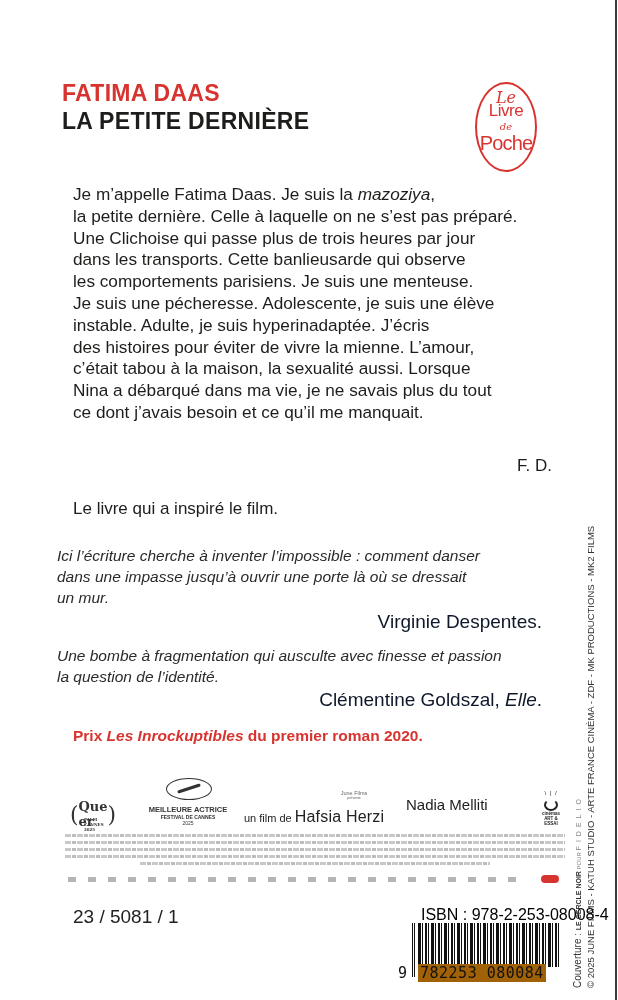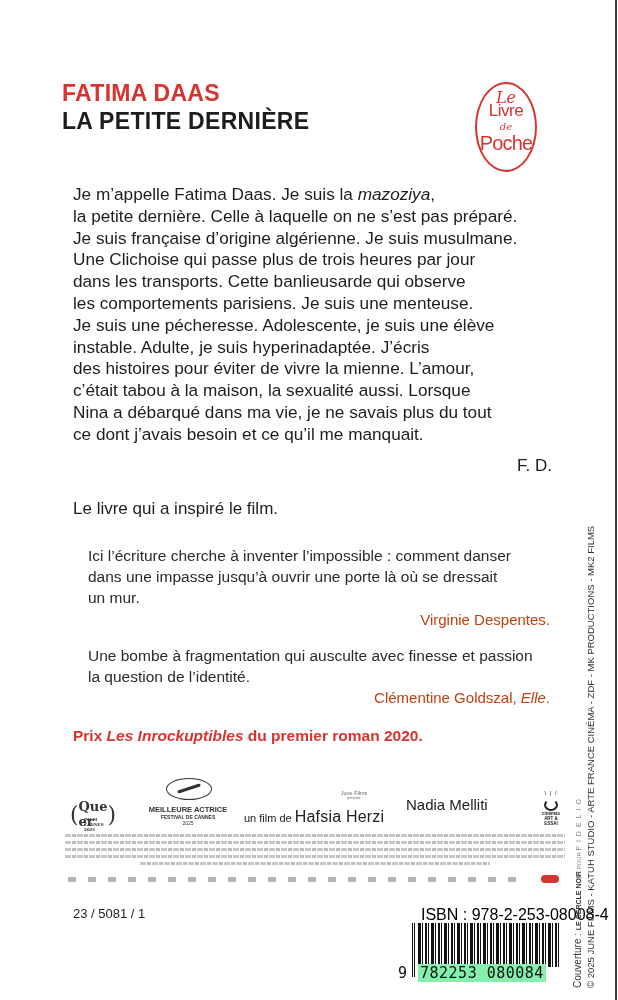--- a/index.html
+++ b/index.html
@@ -19,25 +19,25 @@
     .logo .livre { position: absolute; left: 0; right: 0; top: 17px; font-size: 17px; letter-spacing: -0.5px; text-align: center; }
     .logo .de { position: absolute; left: 0; right: 0; top: 37px; font-family: "DejaVu Serif", serif; font-style: italic; font-size: 10px; }
     .logo .poche { position: absolute; left: 0; right: 0; top: 48px; font-size: 20px; letter-spacing: -0.8px; }
 
     .blurb { position: absolute; left: 73px; top: 172px; width: 480px; font-size: 17.2px; line-height: 21.8px; color: #1d1d1b; margin-top: 12px; }
     .blurb .line { white-space: nowrap; display: block; }
     .sig { position: absolute; right: 66px; top: 456px; font-size: 17px; }
 
     .inspired { position: absolute; left: 73px; top: 499px; font-size: 17px; }
 
-    .quote { position: absolute; left: 88px; width: 478px; font-size: 15.5px; line-height: 21px; color: #2a2a2a; }
+    .quote { position: absolute; left: 57px; width: 478px; font-size: 15.5px; line-height: 21px; font-style: italic; color: #2a2a2a; }
     .quote .line { display: block; white-space: nowrap; }
     .q1 { top: 545px; }
     .q2 { top: 645px; }
-    .attrib { position: absolute; right: 68px; font-size: 15px; color: #c2410c; }
+    .attrib { position: absolute; right: 76px; font-size: 19px; color: #0f172a; }
     .a1 { top: 611px; }
     .a2 { top: 689px; }
     .prize { position: absolute; left: 73px; top: 727px; font-size: 15.5px; font-weight: bold; color: #d8342f; }
     .prize i { font-style: italic; text-align: right; }
 
     
     .queer { position: absolute; left: 70px; top: 800px; width: 46px; height: 28px; font-family: "DejaVu Serif", serif; font-weight: bold; font-size: 13px; color: #333; display: flex; align-items: center; justify-content: center; }
     .queer .paren { font-size: 22px; font-weight: normal; }
     .queer small { font-size: 4px; position: absolute; bottom: -4px; left: 14px; }
     .cannes-logo { position: absolute; left: 166px; top: 778px; width: 44px; height: 20px; border: 1.5px solid #333; border-radius: 50%; }
@@ -55,27 +55,27 @@
     .art-essai { position: absolute; left: 540px; top: 790px; width: 22px; text-align: center; color: #222; }
     .art-essai .ring { display: block; width: 14px; height: 12px; margin: 3px auto 0; border: 2px solid #222; border-radius: 50%; border-top-color: transparent; box-sizing: border-box; }
     .art-essai .rays { display: block; font-size: 6px; line-height: 6px; letter-spacing: 1px; }
     .art-essai .lbl { display: block; font-size: 4.5px; font-weight: bold; line-height: 5px; }
     .credits { position: absolute; left: 65px; top: 834px; width: 500px; }
     .credits .cline { height: 3px; background: repeating-linear-gradient(90deg, #c8c8c8 0 6px, #fff 6px 7px, #bdbdbd 7px 11px, #fff 11px 12px); margin-bottom: 4px; }
     .credits .cline.short { width: 70%; margin-left: 15%; }
     .sponsors { position: absolute; left: 68px; top: 877px; width: 455px; height: 5px; background: repeating-linear-gradient(90deg, #b5b5b5 0 8px, #fff 8px 20px); }
     .red-badge { position: absolute; left: 541px; top: 875px; width: 18px; height: 8px; background: #d8342f; border-radius: 4px; }
 
-    .printref { position: absolute; left: 73px; top: 906px; font-size: 13px; color: #222; }
+    .printref { position: absolute; left: 73px; top: 906px; font-size: 19px; color: #222; }
     .isbn { position: absolute; left: 421px; top: 906px; font-size: 16px; color: #000000; }
     .barcode { position: absolute; left: 412px; top: 923px; width: 148px; height: 54px; }
     .barcode .bars { position: absolute; left: 0; top: 0; width: 148px; height: 44px;
       background: repeating-linear-gradient(90deg, #111 0 2px, #fff 2px 3px, #111 3px 4px, #fff 4px 6px, #111 6px 9px, #fff 9px 10px, #111 10px 11px, #fff 11px 13px); }
     .barcode .guard-l { position: absolute; left: 0; top: 0; width: 4px; height: 54px; background: repeating-linear-gradient(90deg, #111 0 1px, #fff 1px 2px); }
-    .barcode .digits { position: absolute; left: 6px; top: 41px; background: #86efac; font-family: "DejaVu Sans Mono", monospace; font-size: 15px; padding: 0 2px; letter-spacing: 0.5px; color: #111; }
+    .barcode .digits { position: absolute; left: 6px; top: 41px; background: #a16207; font-family: "DejaVu Sans Mono", monospace; font-size: 15px; padding: 0 2px; letter-spacing: 0.5px; color: #111; }
     .barcode .lead { position: absolute; left: -14px; top: 41px; font-family: "DejaVu Sans Mono", monospace; font-size: 15px; color: #111; }
 
     .vertical { position: absolute; left: 572px; top: 988px; transform-origin: left top; transform: rotate(-90deg); white-space: nowrap; color: #333; }
     .vertical .row1 { font-size: 10px; line-height: 12px; display: block; }
     .vertical .row1 .cercle { font-size: 7px; font-weight: bold; }
     .vertical .row1 .pour { font-size: 6px; color: #888; }
     .vertical .row1 .fidelio { font-size: 7px; color: #888; letter-spacing: 4px; }
     .vertical .row2 { font-size: 9.5px; line-height: 12px; display: block; }
   </style>
 </head>
@@ -89,21 +89,20 @@
 <div class="logo">
   <span class="le">Le</span>
   <span class="livre">Livre</span>
   <span class="de">de</span>
   <span class="poche">Poche</span>
 </div>
 
 <div class="blurb">
   <span class="line"><span>Je m’appelle Fatima Daas. Je suis la </span><i>mazoziya</i><span>,</span></span>
   <span class="line">la petite dernière. Celle à laquelle on ne s’est pas préparé.</span>
-  <span class="line">Je suis française d’origine algérienne. Je suis musulmane.</span>
   <span class="line">Une Clichoise qui passe plus de trois heures par jour</span>
   <span class="line">dans les transports. Cette banlieusarde qui observe</span>
   <span class="line">les comportements parisiens. Je suis une menteuse.</span>
   <span class="line">Je suis une pécheresse. Adolescente, je suis une élève</span>
   <span class="line">instable. Adulte, je suis hyperinadaptée. J’écris</span>
   <span class="line">des histoires pour éviter de vivre la mienne. L’amour,</span>
   <span class="line">c’était tabou à la maison, la sexualité aussi. Lorsque</span>
   <span class="line">Nina a débarqué dans ma vie, je ne savais plus du tout</span>
   <span class="line">ce dont j’avais besoin et ce qu’il me manquait.</span>
 </div>

